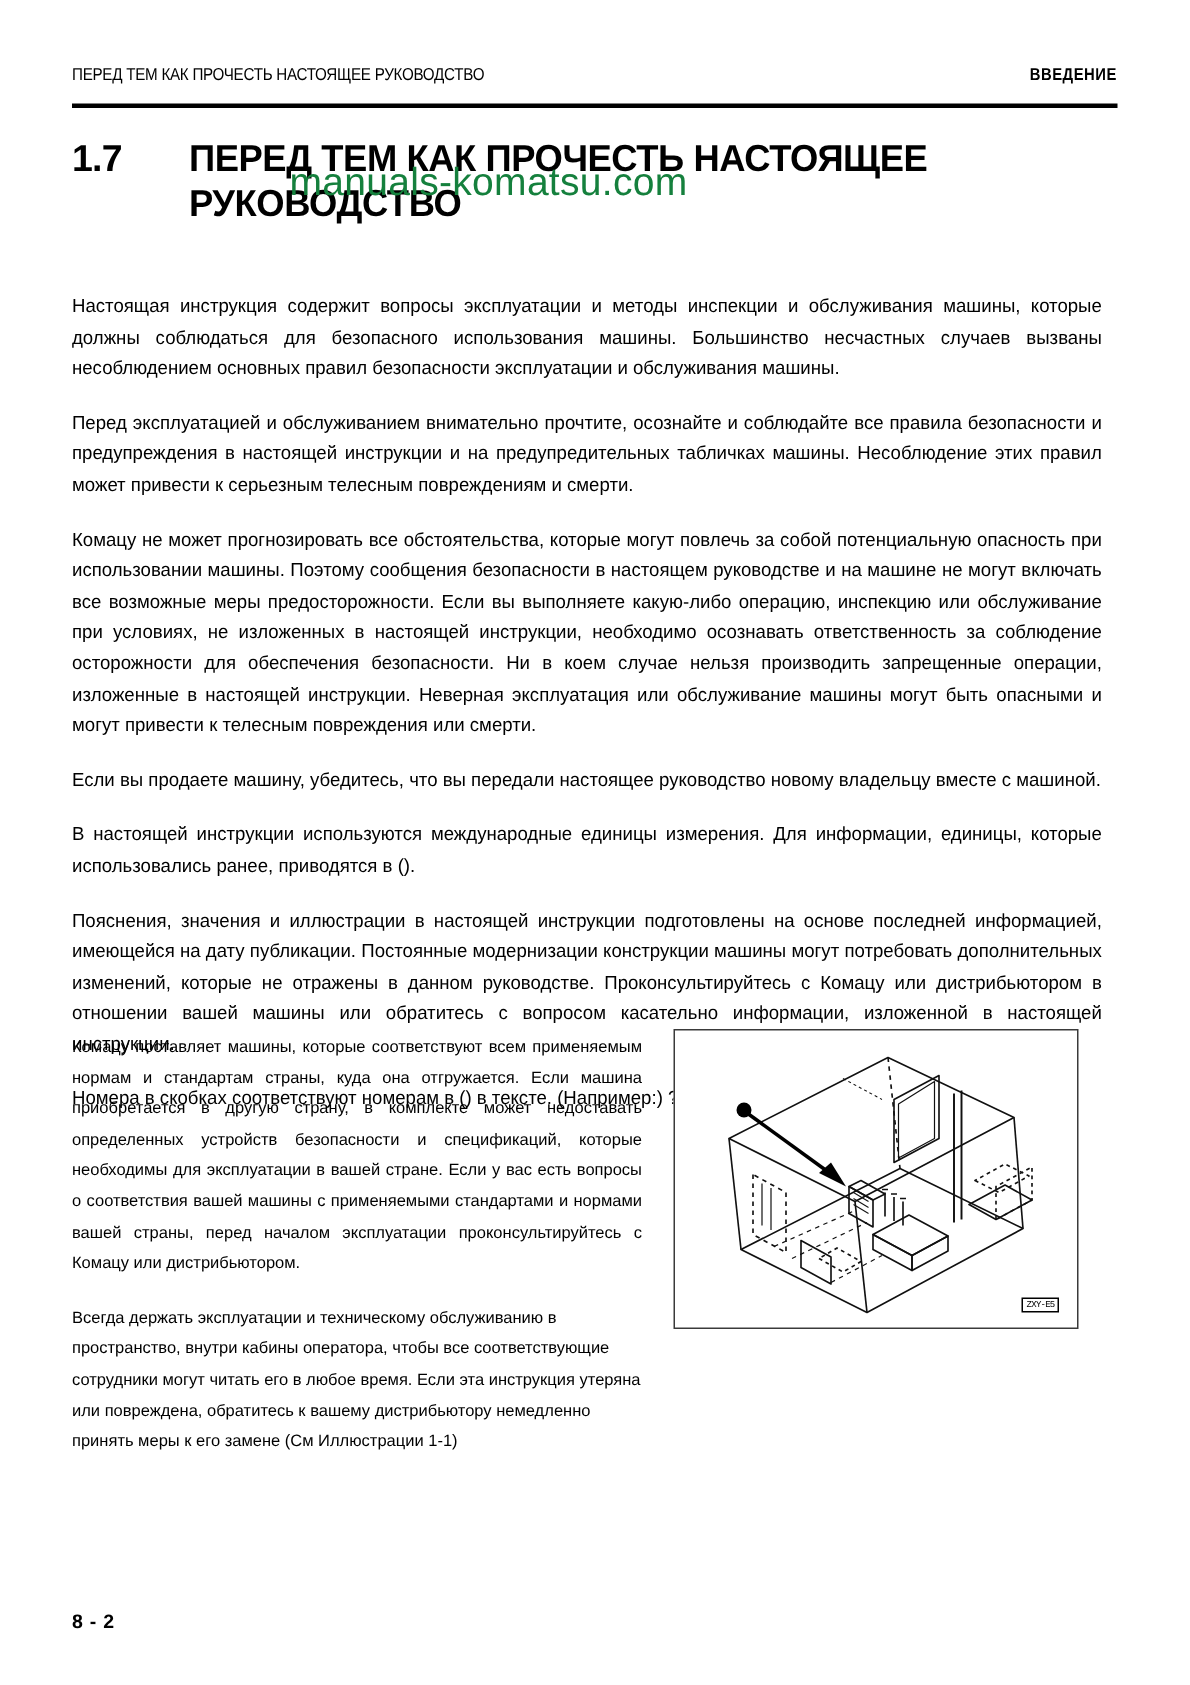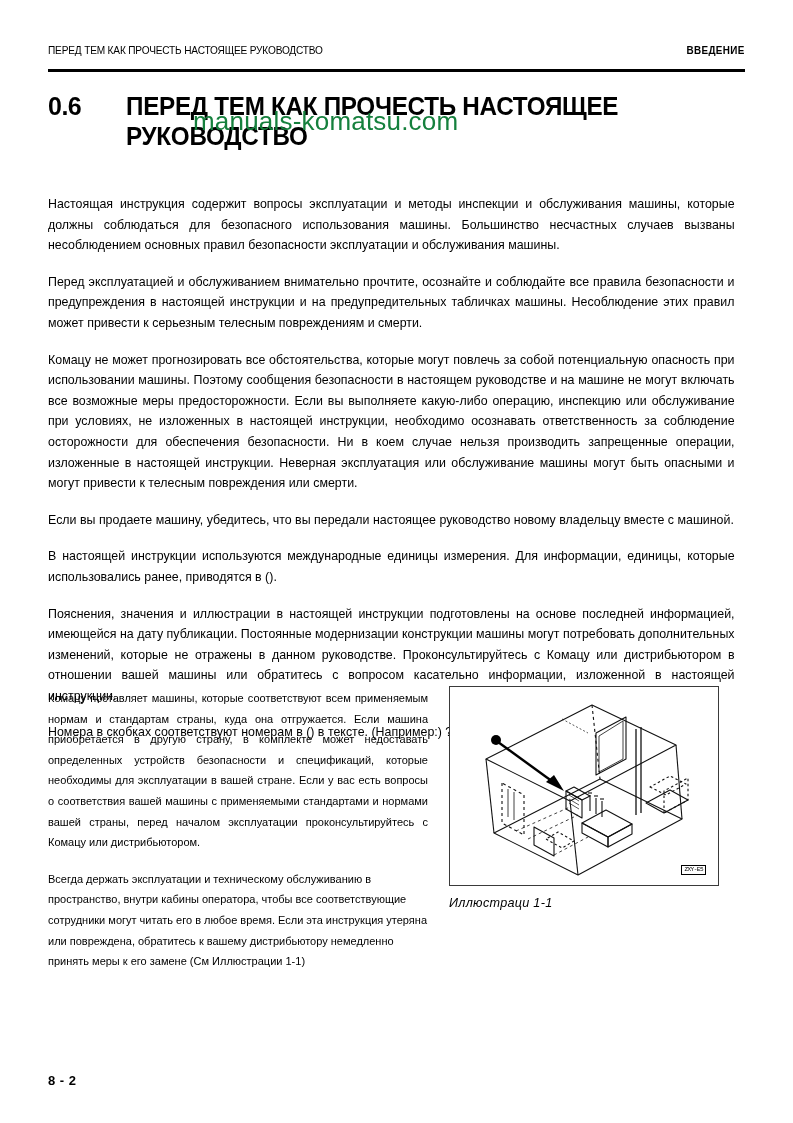--- a/index.html
+++ b/index.html
@@ -193,21 +193,21 @@
 
 <div class="page">
 
   <div class="header">
     <div class="header-left">ПЕРЕД ТЕМ КАК ПРОЧЕСТЬ НАСТОЯЩЕЕ РУКОВОДСТВО</div>
     <div class="header-right">ВВЕДЕНИЕ</div>
   </div>
   <div class="header-rule"></div>
 
   <div class="title-block">
-    <div class="title-num">0.6</div>
+    <div class="title-num">1.7</div>
     <div class="title-text">ПЕРЕД ТЕМ КАК ПРОЧЕСТЬ НАСТОЯЩЕЕ РУКОВОДСТВО</div>
   </div>
 
   <div class="watermark">manuals-komatsu.com</div>
 
   <div class="body-col">
     <p class="para">Настоящая инструкция содержит вопросы эксплуатации и методы инспекции и обслуживания машины, которые должны соблюдаться для безопасного использования машины. Большинство несчастных случаев вызваны несоблюдением основных правил безопасности эксплуатации и обслуживания машины.</p>
     <p class="para">Перед эксплуатацией и обслуживанием внимательно прочтите, осознайте и соблюдайте все правила безопасности и предупреждения в настоящей инструкции и на предупредительных табличках машины. Несоблюдение этих правил может привести к серьезным телесным повреждениям и смерти.</p>
     <p class="para">Комацу не может прогнозировать все обстоятельства, которые могут повлечь за собой потенциальную опасность при использовании машины. Поэтому сообщения безопасности в настоящем руководстве и на машине не могут включать все возможные меры предосторожности. Если вы выполняете какую-либо операцию, инспекцию или обслуживание при условиях, не изложенных в настоящей инструкции, необходимо осознавать ответственность за соблюдение осторожности для обеспечения безопасности.  Ни в коем случае нельзя производить запрещенные операции, изложенные в настоящей инструкции. Неверная эксплуатация или обслуживание машины могут быть опасными и могут привести к телесным повреждения или смерти.</p>
     <p class="para">Если вы продаете машину, убедитесь, что вы передали настоящее руководство новому владельцу вместе с машиной.</p>
@@ -284,20 +284,19 @@
           </g>
 
           <g>
             <circle cx="46" cy="53" r="5" fill="#000"></circle>
             <line x1="48" y1="55" x2="110" y2="100" stroke="#000" stroke-width="2.4"></line>
             <polygon points="114,104 96,95 104,88" fill="#000"></polygon>
           </g>
         </svg>
         <div class="fig-code">ZXY-E5</div>
       </div>
-      <div class="fig-caption">Иллюстраци 1-1</div>
     </div>
 
   </div>
 
   <div class="footer">8 - 2</div>
 
 </div>
 
 </body></html>

